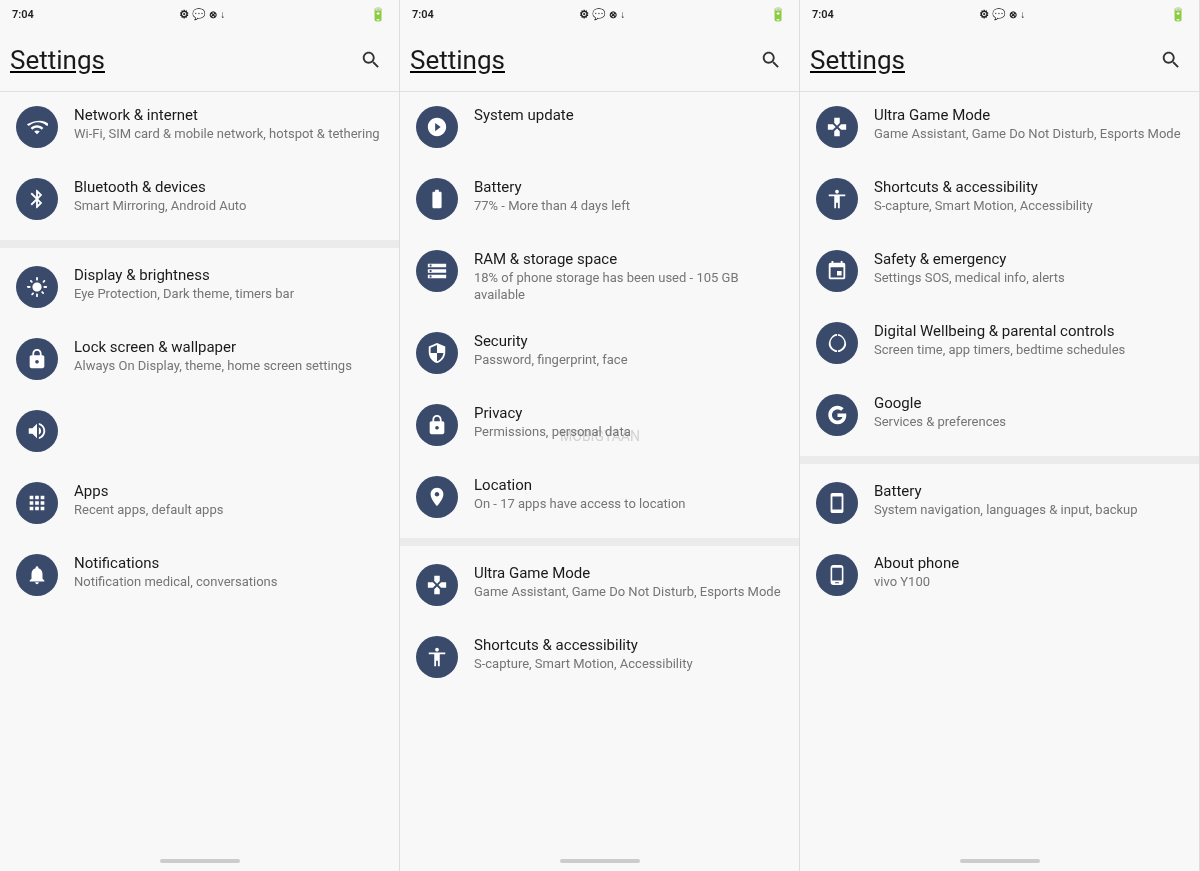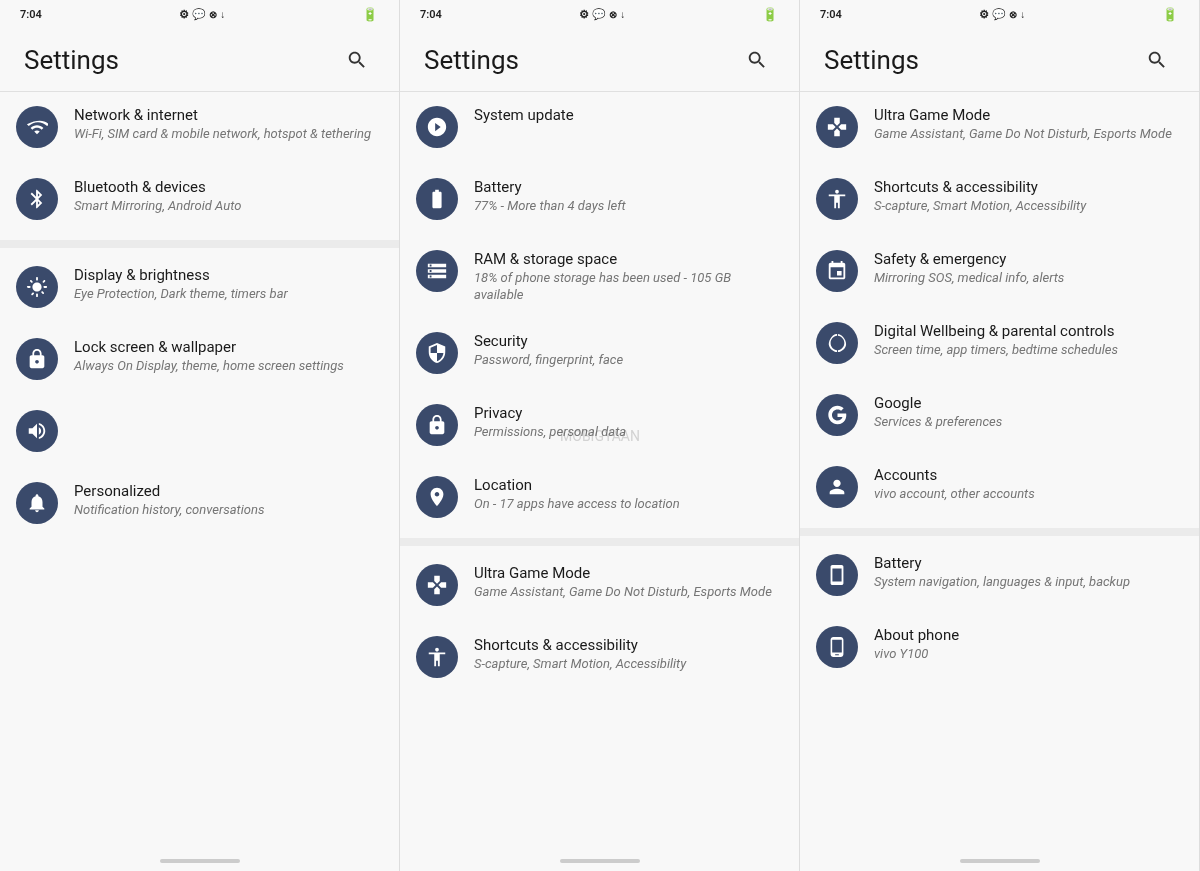--- a/index.html
+++ b/index.html
@@ -21,34 +21,35 @@
       overflow: hidden;
       border-right: 1px solid #ddd;
     }
 
     .status-bar {
       height: 28px;
       background: #f8f8f8;
       display: flex;
       align-items: center;
       justify-content: space-between;
-      padding: 0 20px;
+      padding: 0 12px;
       font-size: 11px;
       font-weight: 600;
       color: #222;
     }
 
     .app-bar {
       height: 64px;
       background: #f8f8f8;
       display: flex;
       align-items: center;
       justify-content: space-between;
-      padding: 0 24px;
+      padding: 0 10px;
       border-bottom: 1px solid #e0e0e0;
+      text-decoration: underline;
     }
 
     .app-bar-title {
       font-size: 26px;
       font-weight: 400;
       color: #1a1a1a;
     }
 
     .search-btn {
       width: 36px;
@@ -108,21 +109,20 @@
       font-size: 15px;
       font-weight: 400;
       color: #1a1a1a;
       margin-bottom: 2px;
     }
 
     .item-subtitle {
       font-size: 13px;
       color: #757575;
       line-height: 1.3;
-      font-style: italic;
     }
 
     .watermark {
       position: absolute;
       top: 50%;
       left: 50%;
       transform: translate(-50%, -50%);
       color: rgba(100,100,100,0.25);
       font-size: 14px;
       pointer-events: none;
@@ -215,26 +215,37 @@
         <div class="settings-item">
           <div class="item-icon">
             <svg viewBox="0 0 24 24" fill="white">
               <path d="M3 9v6h4l5 5V4L7 9H3zm13.5 3c0-1.77-1.02-3.29-2.5-4.03v8.05c1.48-.73 2.5-2.25 2.5-4.02zM14 3.23v2.06c2.89.86 5 3.54 5 6.71s-2.11 5.85-5 6.71v2.06c4.01-.91 7-4.49 7-8.77s-2.99-7.86-7-8.77z"></path>
             </svg>
           </div>
         </div>
         <div class="settings-item">
           <div class="item-icon">
             <svg viewBox="0 0 24 24" fill="white">
+              <path d="M4 8h4V4H4v4zm6 12h4v-4h-4v4zm-6 0h4v-4H4v4zm0-6h4v-4H4v4zm6 0h4v-4h-4v4zm6-10v4h4V4h-4zm-6 4h4V4h-4v4zm6 6h4v-4h-4v4zm0 6h4v-4h-4v4z"></path>
+            </svg>
+          </div>
+          <div class="item-text">
+            <div class="item-title">Apps</div>
+            <div class="item-subtitle">Recent apps, default apps</div>
+          </div>
+        </div>
+        <div class="settings-item">
+          <div class="item-icon">
+            <svg viewBox="0 0 24 24" fill="white">
               <path d="M12 22c1.1 0 2-.9 2-2h-4c0 1.1.9 2 2 2zm6-6v-5c0-3.07-1.63-5.64-4.5-6.32V4c0-.83-.67-1.5-1.5-1.5s-1.5.67-1.5 1.5v.68C7.64 5.36 6 7.92 6 11v5l-2 2v1h16v-1l-2-2z"></path>
             </svg>
           </div>
           <div class="item-text">
-            <div class="item-title">Personalized</div>
-            <div class="item-subtitle">Notification history, conversations</div>
+            <div class="item-title">Notifications</div>
+            <div class="item-subtitle">Notification medical, conversations</div>
           </div>
         </div>
       </div>
       <div class="scroll-indicator"></div>
     </div>
   </div>
 <div class="panel-wrapper" style="position: relative;">
     <div class="phone-panel">
       <div class="status-bar">
       <span>7:04</span>
@@ -392,21 +403,21 @@
           </div>
         </div>
         <div class="settings-item">
           <div class="item-icon">
             <svg viewBox="0 0 24 24" fill="white">
               <path d="M17 12h-5v5h5v-5zM16 1v2H8V1H6v2H5c-1.11 0-1.99.9-1.99 2L3 19c0 1.1.89 2 2 2h14c1.1 0 2-.9 2-2V5c0-1.1-.9-2-2-2h-1V1h-2zm3 18H5V8h14v11z"></path>
             </svg>
           </div>
           <div class="item-text">
             <div class="item-title">Safety &amp; emergency</div>
-            <div class="item-subtitle">Mirroring SOS, medical info, alerts</div>
+            <div class="item-subtitle">Settings SOS, medical info, alerts</div>
           </div>
         </div>
         <div class="settings-item">
           <div class="item-icon">
             <svg viewBox="0 0 24 24" fill="white">
               <path d="M13 2.05V4.07C16.94 4.55 20 7.92 20 12s-3.06 7.45-7 7.93v2.02c4.01-.5 7.46-3.27 8.69-7.03C23.19 10.81 18.73 2.54 13 2.05zm-2 0C6.27 2.54 1.81 10.81 3.31 14.9 4.54 18.66 7.99 21.43 12 21.95v-2.02C8.06 19.45 5 16.18 5 12c0-4.18 3.06-7.45 7-7.93V2.05z"></path>
             </svg>
           </div>
           <div class="item-text">
             <div class="item-title">Digital Wellbeing &amp; parental controls</div>
@@ -417,31 +428,20 @@
           <div class="item-icon">
             <svg viewBox="0 0 24 24" fill="white">
               <path d="M12.545 10.239v3.821h5.445c-.712 2.315-2.647 3.972-5.445 3.972-3.332 0-6.033-2.701-6.033-6.032s2.701-6.032 6.033-6.032c1.498 0 2.866.549 3.921 1.453l2.814-2.814C17.503 2.988 15.139 2 12.545 2 7.021 2 2.543 6.477 2.543 12s4.478 10 10.002 10c8.396 0 10.249-7.85 9.426-11.748l-9.426-.013z"></path>
             </svg>
           </div>
           <div class="item-text">
             <div class="item-title">Google</div>
             <div class="item-subtitle">Services &amp; preferences</div>
           </div>
         </div>
-        <div class="settings-item">
-          <div class="item-icon">
-            <svg viewBox="0 0 24 24" fill="white">
-              <path d="M12 12c2.21 0 4-1.79 4-4s-1.79-4-4-4-4 1.79-4 4 1.79 4 4 4zm0 2c-2.67 0-8 1.34-8 4v2h16v-2c0-2.66-5.33-4-8-4z"></path>
-            </svg>
-          </div>
-          <div class="item-text">
-            <div class="item-title">Accounts</div>
-            <div class="item-subtitle">vivo account, other accounts</div>
-          </div>
-        </div>
         <div class="divider"></div>
         <div class="settings-item">
           <div class="item-icon">
             <svg viewBox="0 0 24 24" fill="white">
               <path d="M17 1.01L7 1c-1.1 0-2 .9-2 2v18c0 1.1.9 2 2 2h10c1.1 0 2-.9 2-2V3c0-1.1-.9-1.99-2-1.99zM17 19H7V5h10v14z"></path>
             </svg>
           </div>
           <div class="item-text">
             <div class="item-title">Battery</div>
             <div class="item-subtitle">System navigation, languages &amp; input, backup</div>

